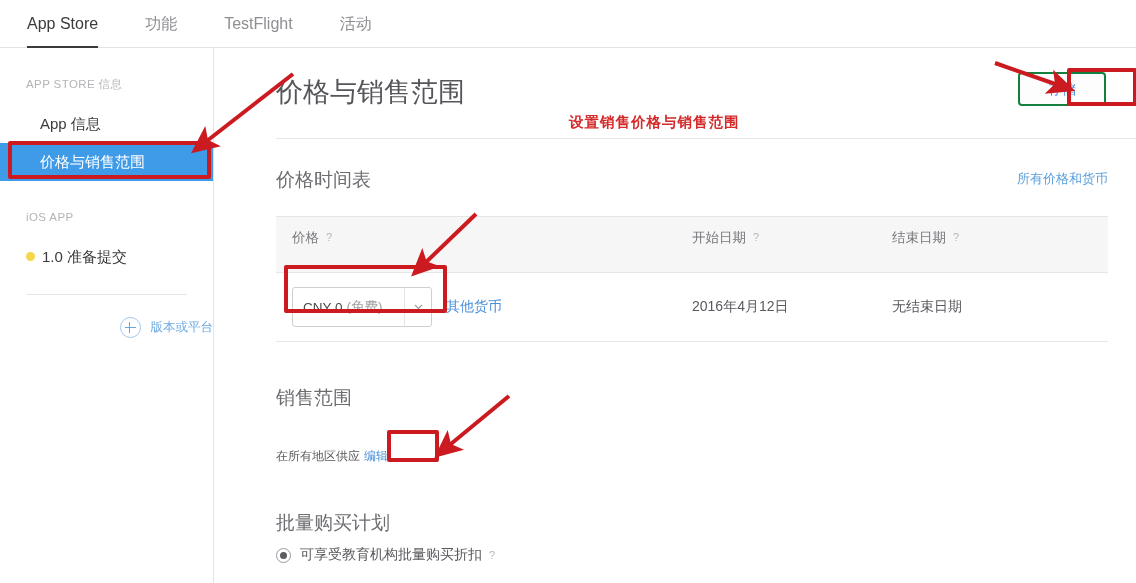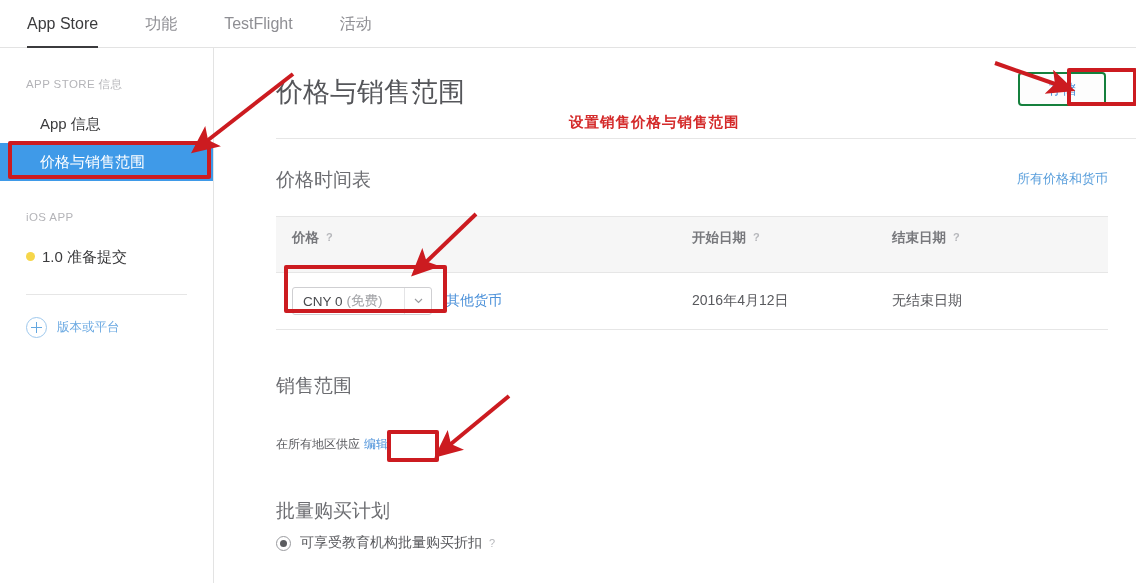--- a/index.html
+++ b/index.html
@@ -107,20 +107,21 @@
     height: 1px;
     background: #e6e6e6;
     margin: 18px 26px 0 26px;
   }
   .side-add {
     display: flex;
     align-items: center;
     padding-left: 26px;
     margin-top: 22px;
     cursor: pointer;
+    justify-content: flex-end;
   }
   .plus-icon {
     width: 19px;
     height: 19px;
     flex: 0 0 19px;
     border: 1px solid #9ec8ed;
     border-radius: 50%;
     position: relative;
     margin-right: 10px;
   }
@@ -212,21 +213,21 @@
     margin-top: 24px;
     width: 100%;
     border-collapse: collapse;
     table-layout: fixed;
   }
   .price-table thead tr {
     background: #f6f6f6;
   }
   .price-table th {
     text-align: left;
-    font-weight: bold;
+    font-weight: normal;
     font-size: 13.5px;
     color: #77787c;
     padding: 12px 0 25px 16px;
     border-top: 1px solid #e6e6e6;
     border-bottom: 1px solid #e6e6e6;
   }
   .price-table td {
     padding: 14px 0 14px 16px;
     font-size: 14px;
     color: #58595d;
@@ -240,21 +241,21 @@
     margin-left: 7px;
     cursor: pointer;
     vertical-align: 1px;
   }
   .price-cell {
     display: flex;
     align-items: center;
   }
   .price-select {
     width: 140px;
-    height: 28px;
+    height: 40px;
     border: 1px solid #cfcfd2;
     border-radius: 3px;
     background: #ffffff;
     display: flex;
     align-items: center;
     font-size: 13.5px;
     color: #494a4e;
     padding-left: 10px;
     box-sizing: border-box;
     cursor: pointer;

